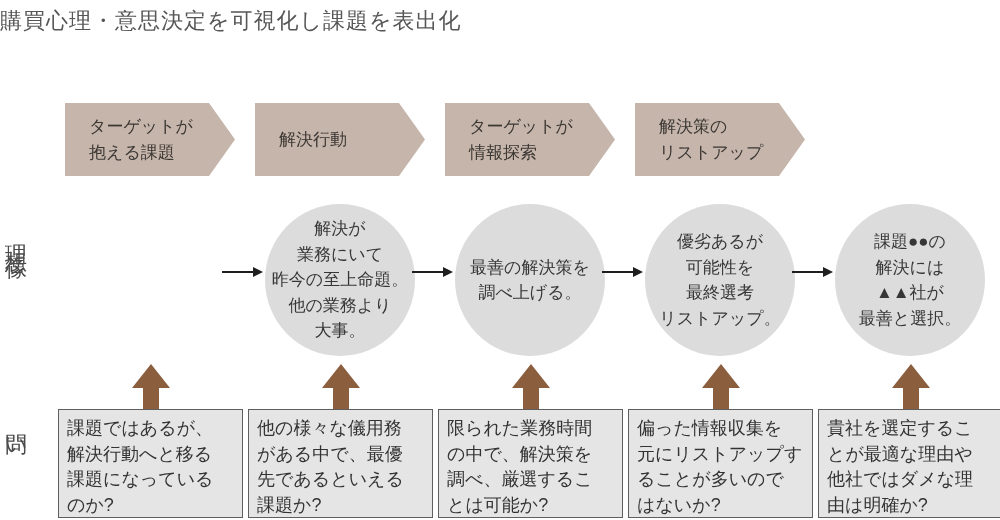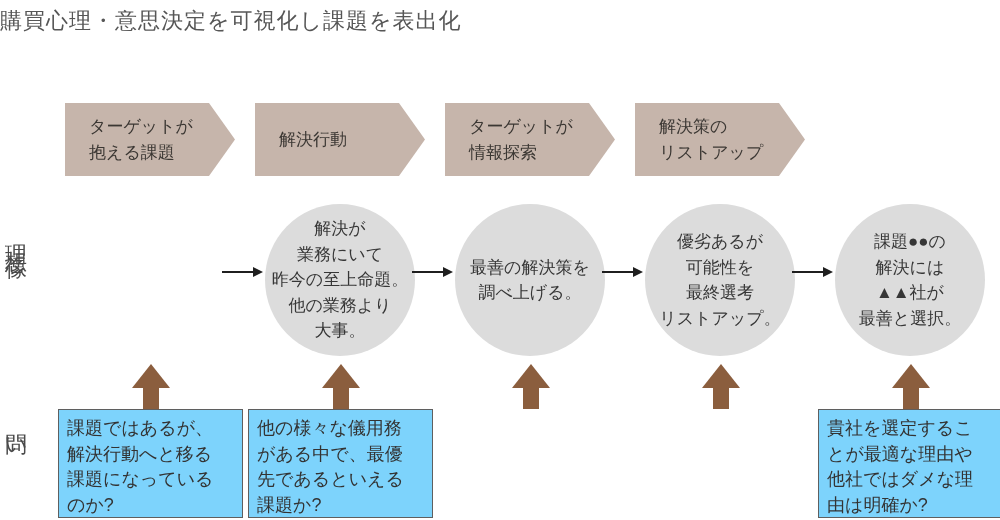--- a/index.html
+++ b/index.html
@@ -41,21 +41,21 @@
     border-top:5px solid transparent;border-bottom:5px solid transparent;}
   .up-arrow{
     position:absolute;left:73px;top:364px;width:39px;height:46px;
     display:flex;flex-direction:column;align-items:center;
   }
   .ua-head{width:0;height:0;border-left:19px solid transparent;border-right:19px solid transparent;
     border-bottom:24px solid var(--brown,#8b5e3e);}
   .ua-stem{width:16px;height:22px;background:var(--brown,#8b5e3e);margin-top:-1px;}
   .qbox{
     position:absolute;left:0;top:409px;width:185px;height:109px;box-sizing:border-box;
-    background:#7dd3fc;border:1px solid var(--border,#5f5f5f);
+    background:#e5e5e5;border:1px solid var(--border,#5f5f5f);
     padding:6px 8px;font-size:18px;line-height:1.42;white-space:pre-line;color:#333333;
   }
 </style>
 </head>
 <body>
 
 <div id="canvas">
 
   <div class="title">購買心理・意思決定を可視化し課題を表出化</div>
 
@@ -106,37 +106,45 @@
     <div class="circle">最善の解決策を
 調べ上げる。</div>
     <div class="connector">
       <span class="c-line"></span>
       <span class="c-head"></span>
     </div>
     <div class="up-arrow">
       <span class="ua-head"></span>
       <span class="ua-stem"></span>
     </div>
+    <div class="qbox">限られた業務時間
+の中で、解決策を
+調べ、厳選するこ
+とは可能か?</div>
   </div>
 
   <div class="col col3">
     <div class="chevron">解決策の
 リストアップ</div>
     <div class="circle">優劣あるが
 可能性を
 最終選考
 リストアップ。</div>
     <div class="connector">
       <span class="c-line"></span>
       <span class="c-head"></span>
     </div>
     <div class="up-arrow">
       <span class="ua-head"></span>
       <span class="ua-stem"></span>
     </div>
+    <div class="qbox">偏った情報収集を
+元にリストアップす
+ることが多いので
+はないか?</div>
   </div>
 
   <div class="col col4">
     <div class="circle">課題●●の
 解決には
 ▲▲社が
 最善と選択。</div>
     <div class="up-arrow">
       <span class="ua-head"></span>
       <span class="ua-stem"></span>

